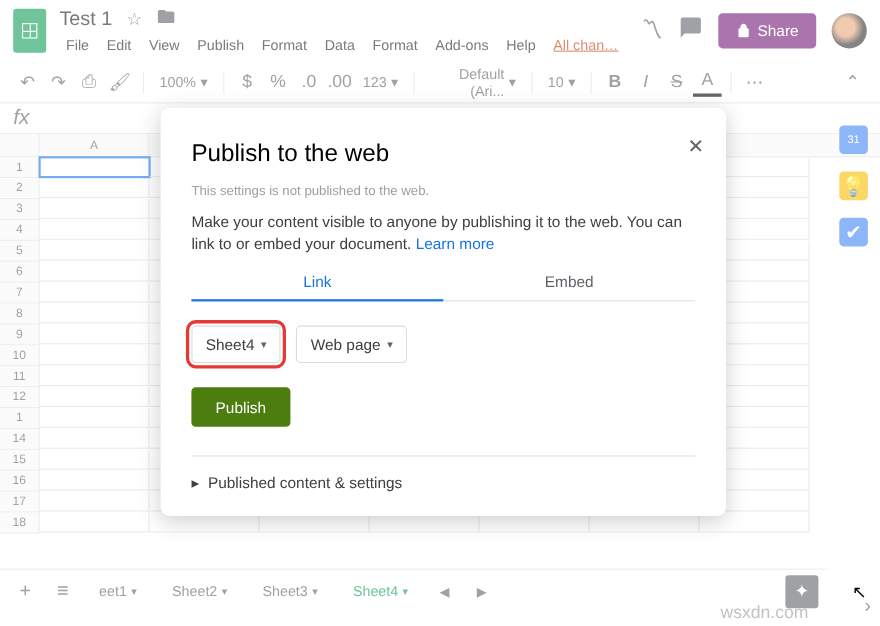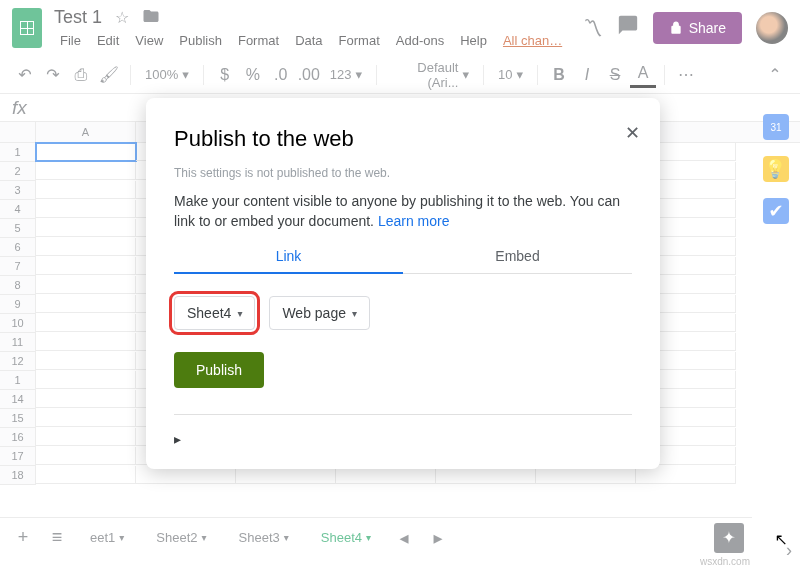--- a/index.html
+++ b/index.html
@@ -51,21 +51,21 @@
     .pi3 { background: #4285f4; color:#fff; }
     .side-arrow { position: absolute; right: 8px; bottom: 8px; color: #5f6368; font-size: 18px; }
     
     
     .sheet-tabs { display: flex; align-items: center; height: 40px; border-top: 1px solid #e0e0e0; padding: 0 8px; gap: 4px; position: absolute; bottom: 12px; left: 0; right: 48px; }
     .tab-btn { width: 30px; height: 30px; display: flex; align-items: center; justify-content: center; color: #5f6368; cursor: pointer; font-size: 18px; }
     .tab { padding: 8px 14px; font-size: 13px; color: #5f6368; cursor: pointer; display: flex; align-items: center; gap: 4px; }
     .tab.active { color: #0f9d58; font-weight: 500; }
     .tab-arrow { font-size: 10px; }
     .explore-btn { margin-left: auto; width: 30px; height: 30px; background: #5f6368; display: flex; align-items: center; justify-content: center; color: #fff; border-radius: 3px; }
-    .watermark { position: absolute; bottom: 2px; right: 50px; font-size: 10px; color: #999; }
+    .watermark { position: absolute; bottom: 2px; right: 65px; font-size: 16px; color: #999; }
     
     
     .overlay { position: absolute; inset: 0; background: rgba(255,255,255,0.4); }
     .dialog { position: absolute; left: 146px; top: 98px; width: 514px; background: #fff; border-radius: 8px; box-shadow: 0 4px 20px rgba(0,0,0,0.2); padding: 28px 28px 22px; }
     .dlg-title { font-size: 22px; color: #000000; margin-bottom: 14px; }
     .dlg-close { position: absolute; right: 20px; top: 24px; color: #5f6368; font-size: 18px; cursor: pointer; }
     .dlg-note { font-size: 12px; color: #9aa0a6; margin-bottom: 12px; }
     .dlg-desc { font-size: 14px; color: #3c4043; line-height: 1.4; margin-bottom: 9px; }
     .dlg-link { color: #1a73e8; cursor: pointer; }
     .dlg-tabs { display: flex; border-bottom: 1px solid #e0e0e0; margin-bottom: 22px; }
@@ -409,15 +409,16 @@
     </div>
     <div class="dlg-sel">
       <span>Web page</span>
         <span class="dlg-sel-arrow">▾</span>
     </div>
   </div>
   <button class="publish-btn">Publish</button>
   <div class="dlg-divider"></div>
   <div class="dlg-expand">
     <span>▸</span>
+    <span>Published content &amp; settings</span>
   </div>
 </div>
 <span class="cursor">↖</span>
 
 </body></html>

